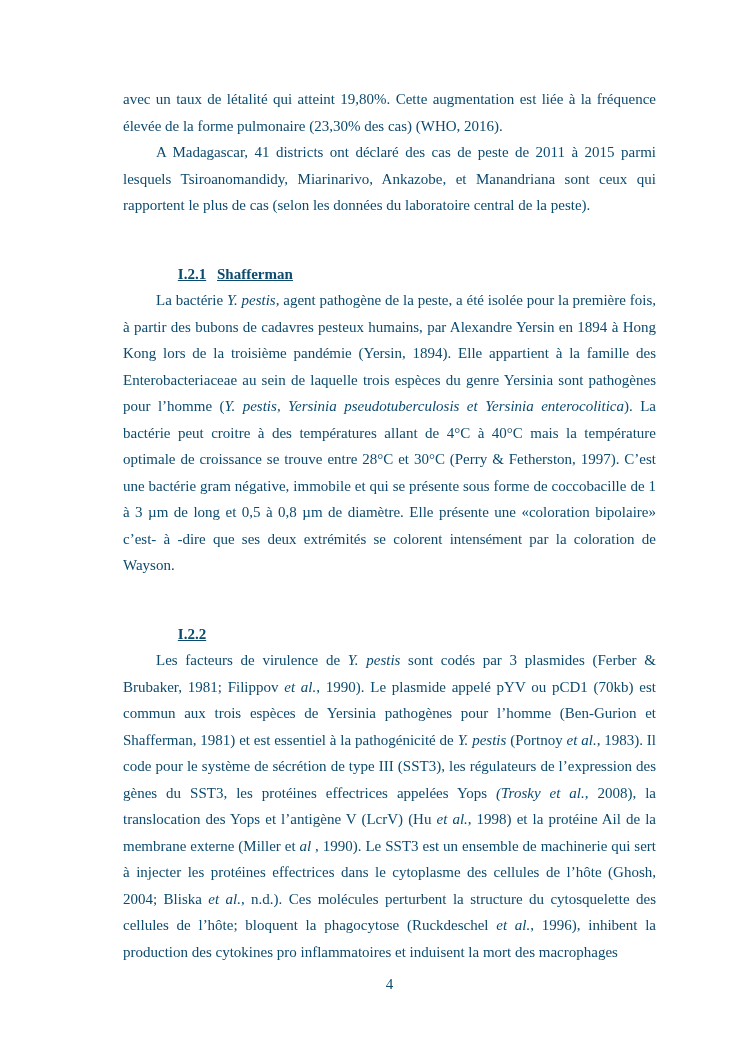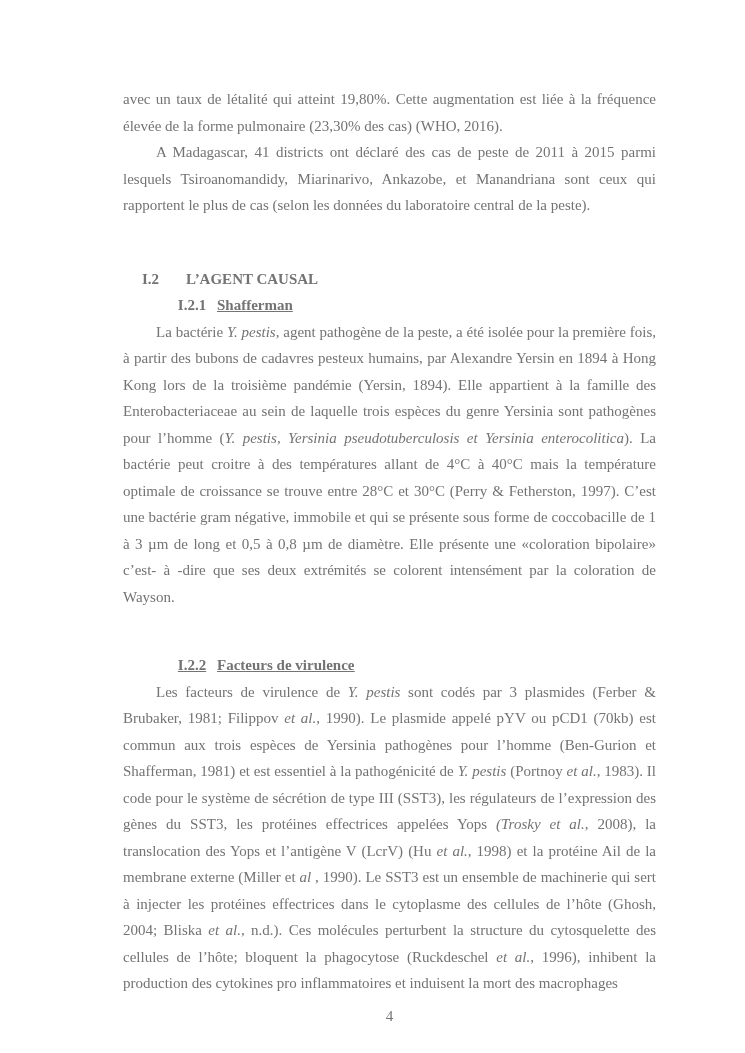--- a/index.html
+++ b/index.html
@@ -13,21 +13,21 @@
     overflow: hidden;
   }
   .sheet {
     box-sizing: border-box;
     width: 745px;
     height: 1053px;
     background: #ffffff;
     padding: 86px 89px 0 123px;
     font-family: "Liberation Serif", serif;
     font-size: 15px;
-    color: #737373;
+    color: #0c4a6e;
   }
   .body-text { width: 533px; }
   .para {
     margin: 0;
     text-align: justify;
     line-height: 26.5px;
   }
   .para.indent { text-indent: 33px; }
   .it { font-style: italic; }
   .heading1 {
@@ -54,31 +54,26 @@
     margin-top: 6px;
   }
 </style>
 </head>
 <body>
 
 <div class="sheet">
   <main class="body-text">
       <p class="para"><span>avec un taux de létalité qui atteint 19,80%. Cette augmentation est liée à la fréquence élevée de la forme pulmonaire (23,30% des cas) (WHO, 2016).</span></p>
       <p class="para indent"><span>A Madagascar, 41 districts ont déclaré des cas de peste de 2011 à 2015 parmi lesquels Tsiroanomandidy, Miarinarivo, Ankazobe, et Manandriana sont ceux qui rapportent le plus de cas (selon les données du laboratoire central de la peste).</span></p>
-      <div class="heading1">
-        <span class="hnum">I.2</span>
-        <span class="htitle">L’AGENT CAUSAL</span>
-      </div>
       <div class="heading2">
         <span class="hnum">I.2.1</span>
         <span class="htitle">Shafferman</span>
       </div>
       <p class="para indent"><span>La bactérie </span><span class="it">Y. pestis</span><span>, agent pathogène de la peste, a été isolée pour la première fois, à partir des bubons de cadavres pesteux humains, par Alexandre Yersin en 1894 à Hong Kong lors de la troisième pandémie (Yersin, 1894). Elle appartient à la famille des Enterobacteriaceae au sein de laquelle trois espèces du genre Yersinia sont pathogènes pour l’homme (</span><span class="it">Y. pestis, Yersinia pseudotuberculosis et Yersinia enterocolitica</span><span>). La bactérie peut croitre à des températures allant de 4°C à 40°C mais la température optimale de croissance se trouve entre 28°C et 30°C (Perry &amp; Fetherston, 1997). C’est une bactérie gram négative, immobile et qui se présente sous forme de coccobacille de 1 à 3 µm de long et 0,5 à 0,8 µm de diamètre. Elle présente une «coloration bipolaire» c’est- à -dire que ses deux extrémités se colorent intensément par la coloration de Wayson.</span></p>
       <div class="heading2">
         <span class="hnum">I.2.2</span>
-        <span class="htitle">Facteurs de virulence</span>
       </div>
       <p class="para indent"><span>Les facteurs de virulence de </span><span class="it">Y. pestis</span><span> sont codés par 3 plasmides (Ferber &amp; Brubaker, 1981; Filippov </span><span class="it">et al.</span><span>, 1990). Le plasmide appelé pYV ou pCD1 (70kb) est commun aux trois espèces de Yersinia pathogènes pour l’homme (Ben-Gurion et Shafferman, 1981) et est essentiel à la pathogénicité de </span><span class="it">Y. pestis</span><span> (Portnoy </span><span class="it">et al.</span><span>, 1983). Il code pour le système de sécrétion de type III (SST3), les régulateurs de l’expression des gènes du SST3, les protéines effectrices appelées Yops </span><span class="it">(Trosky et al.</span><span>, 2008), la translocation des Yops et l’antigène V (LcrV) (Hu </span><span class="it">et al.</span><span>, 1998) et la protéine Ail de la membrane externe (Miller et </span><span class="it">al</span><span> , 1990). Le SST3 est un ensemble de machinerie qui sert à injecter les protéines effectrices dans le cytoplasme des cellules de l’hôte (Ghosh, 2004; Bliska </span><span class="it">et al.</span><span>, n.d.). Ces molécules perturbent la structure du cytosquelette des cellules de l’hôte; bloquent la phagocytose (Ruckdeschel </span><span class="it">et al.</span><span>, 1996), inhibent la production des cytokines pro inflammatoires et induisent la mort des macrophages</span></p>
     </main>
   <footer class="page-footer">
     <span>4</span>
   </footer>
 </div>
 
 </body></html>

